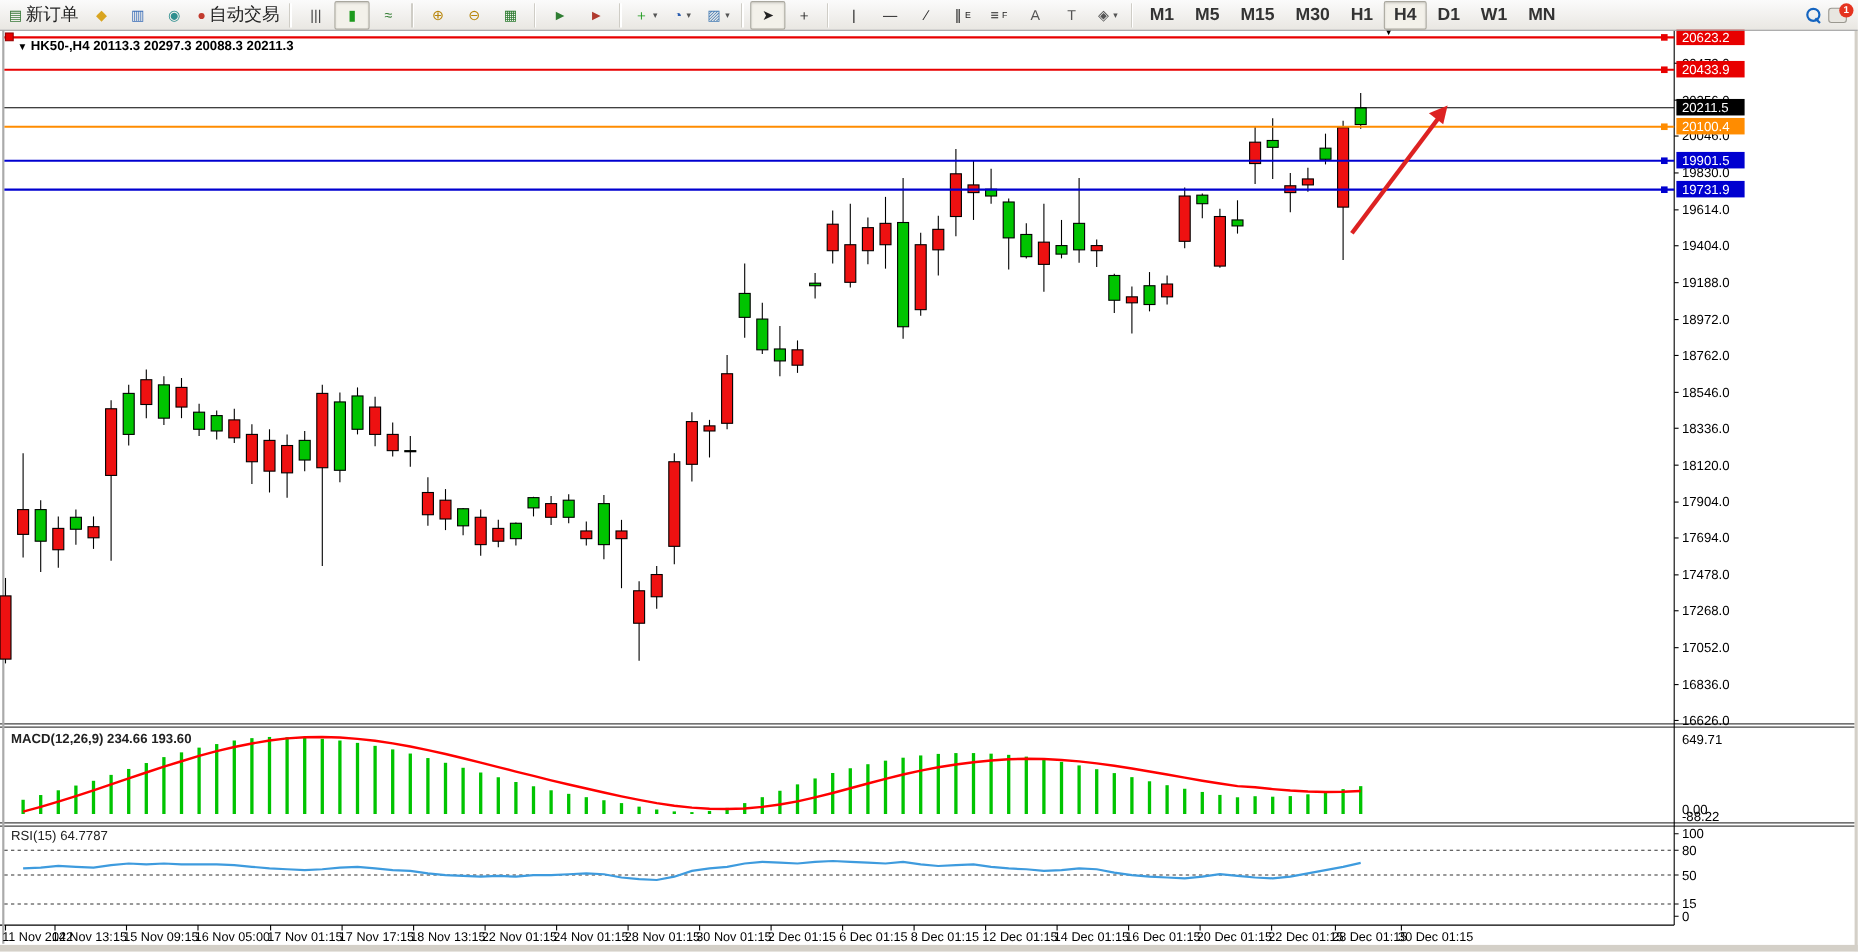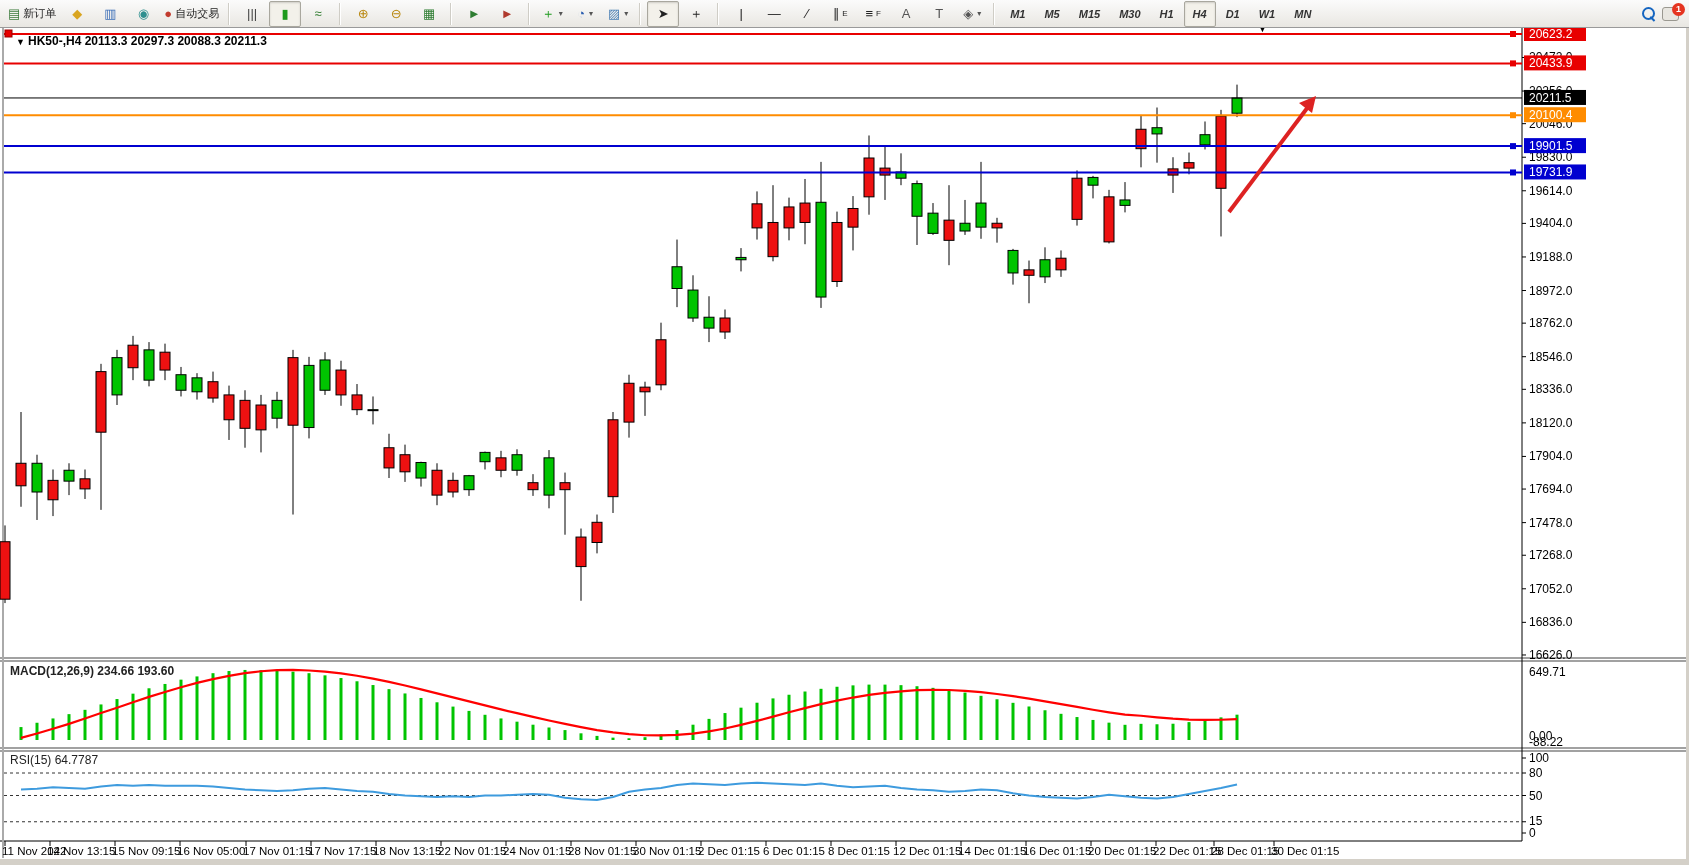--- a/index.html
+++ b/index.html
@@ -9,23 +9,23 @@
   #toolbar{position:absolute;left:0;top:0;width:1689px;height:28px;box-sizing:border-box;
     background:linear-gradient(#fbfbfb,#e9e7e2);border-bottom:1px solid #9a9a9a;
     display:flex;align-items:center;padding:0 4px;gap:1px;z-index:5;}
   .tb-sep{width:5px;height:22px;margin:0 3px;
     background:linear-gradient(90deg,transparent 1px,#cfcdc6 1px,#cfcdc6 2px,#fff 2px,#fff 3px,transparent 3px);}
   .tb-btn{height:24px;min-width:24px;padding:0 3px;display:flex;align-items:center;justify-content:center;
     gap:3px;border:1px solid transparent;border-radius:2px;font-size:12px;color:#222;cursor:default;
     white-space:nowrap;}
   .tb-btn.sel{background:#f3f1ea;border-color:#a9a79e;box-shadow:inset 0 1px 2px rgba(0,0,0,.15);}
   .tb-btn .gl{font-size:13px;line-height:1;}
-  .tb-btn .lb{font-size:11px;}
+  .tb-btn .lb{font-size:16px;}
   .tb-btn .dd{font-size:8px;color:#555;margin-left:1px;}
-  .tb-tf{font-size:11px;font-weight:bold;color:#333;padding:0 5px;font-style:italic;}
+  .tb-tf{font-size:11px;font-weight:bold;color:#333;padding:0 5px;}
   #tb-right{margin-left:auto;display:flex;align-items:center;gap:6px;padding-right:6px;}
   .css-mag{position:relative;width:14px;height:14px;}
   .css-mag .lens{position:absolute;left:0;top:0;width:9px;height:9px;border:2px solid #1565c0;border-radius:50%;}
   .css-mag .handle{position:absolute;left:9px;top:9px;width:6px;height:2px;background:#1565c0;transform:rotate(45deg);transform-origin:0 0;}
   .css-bubble{position:relative;width:15px;height:12px;background:#e8e6e0;border:1px solid #9a9890;border-radius:3px;}
   .badge{position:absolute;right:-7px;top:-5px;width:13px;height:13px;border-radius:50%;
     background:#e53420;color:#fff;font-size:9px;font-weight:bold;display:flex;align-items:center;justify-content:center;}
   
   #chart-svg{position:absolute;left:0;top:0;}
   text{font-family:"Liberation Sans","DejaVu Sans",sans-serif;}

